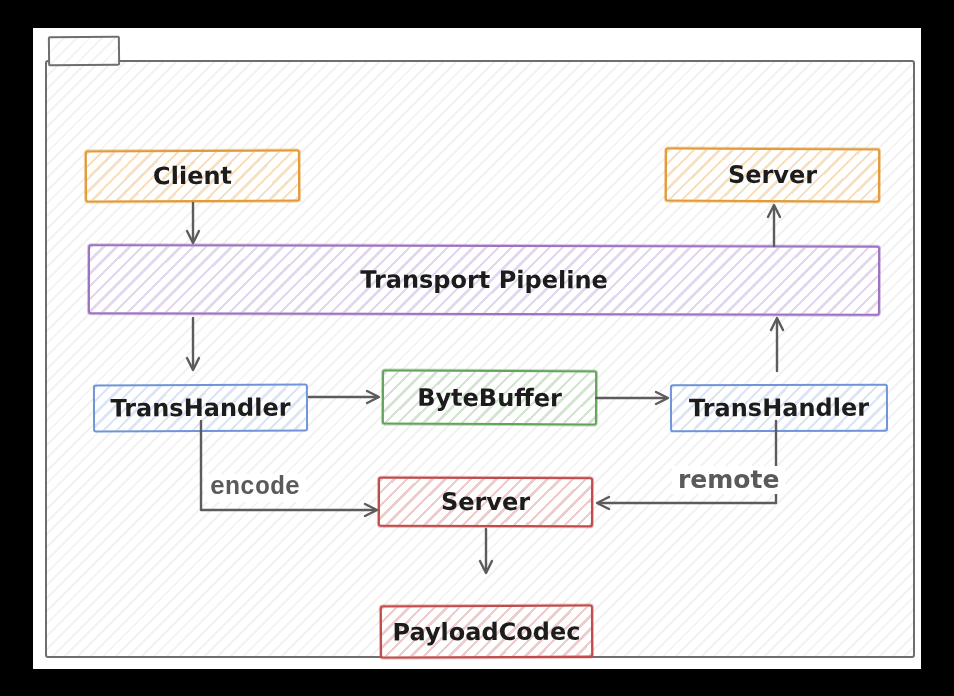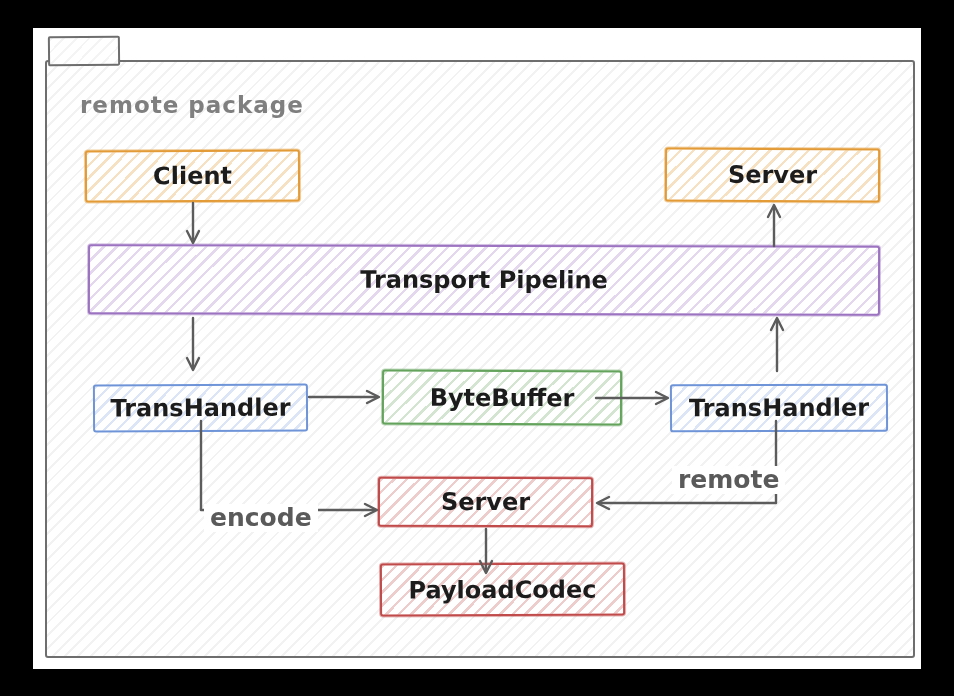--- a/index.html
+++ b/index.html
@@ -44,43 +44,42 @@
   .green{border:2.5px solid #63a35c;
     background:repeating-linear-gradient(135deg,rgba(99,163,92,0.28) 0 2.5px,transparent 2.5px 9px),#fff;
     box-shadow:0 0 0 1px rgba(99,163,92,0.4);}
   .red{border:2.5px solid #c14a4a;
     background:repeating-linear-gradient(135deg,rgba(193,74,74,0.28) 0 2.5px,transparent 2.5px 9px),#fff;
     box-shadow:0 0 0 1px rgba(193,74,74,0.4);}
   .node-client       {left:85px; top:150px;width:215px;height:52px;transform:rotate(-0.3deg);}
   .node-server       {left:665px;top:148px;width:215px;height:54px;transform:rotate(0.3deg);}
   .node-pipeline     {left:88px; top:245px;width:792px;height:70px;transform:rotate(0.12deg);}
   .node-transhandler-left {left:93px; top:372px;width:215px;height:48px;transform:rotate(-0.25deg);}
-  .node-bytebuffer   {left:382px;top:370px;width:240px;height:55px;transform:rotate(0.25deg);}
+  .node-bytebuffer   {left:382px;top:370px;width:215px;height:55px;transform:rotate(0.25deg);}
   .node-transhandler-right{left:670px;top:372px;width:218px;height:48px;transform:rotate(-0.2deg);}
   .node-codec        {left:378px;top:477px;width:215px;height:50px;transform:rotate(0.2deg);}
-  .node-payloadcodec {left:380px;top:563px;width:245px;height:53px;transform:rotate(-0.25deg);}
+  .node-payloadcodec {left:380px;top:605px;width:213px;height:53px;transform:rotate(-0.25deg);}
   
   svg.edges{position:absolute;left:0;top:0;width:954px;height:696px;z-index:3;pointer-events:none;}
   svg.edges *{stroke:#5c5c5c;stroke-width:2.4;fill:none;stroke-linecap:round;stroke-linejoin:round;}
   .edge-label{
     position:absolute;z-index:4;background:#ffffff;color:#5a5a5a;
     font-size:25px;font-weight:600;padding:0 6px;line-height:1.1;
   }
-  .label-encode{left:204px;top:504px;}
+  .label-encode{left:204px;top:474px;font-family:Liberation Mono, monospace;}
   .label-decode{left:672px;top:466px;}
 </style>
 </head>
 <body>
 
 <div class="stage">
   <div class="canvas"></div>
 
   <div class="package-tab"></div>
   <div class="package-body"></div>
-  <div class="pkg-label">remote package</div>
 
   <div class="node orange node-client">Client</div>
   <div class="node orange node-server">Server</div>
   <div class="node purple node-pipeline">Transport Pipeline</div>
   <div class="node blue node-transhandler-left">TransHandler</div>
   <div class="node green node-bytebuffer">ByteBuffer</div>
   <div class="node blue node-transhandler-right">TransHandler</div>
   <div class="node red node-codec">Server</div>
   <div class="node red node-payloadcodec">PayloadCodec</div>
 

